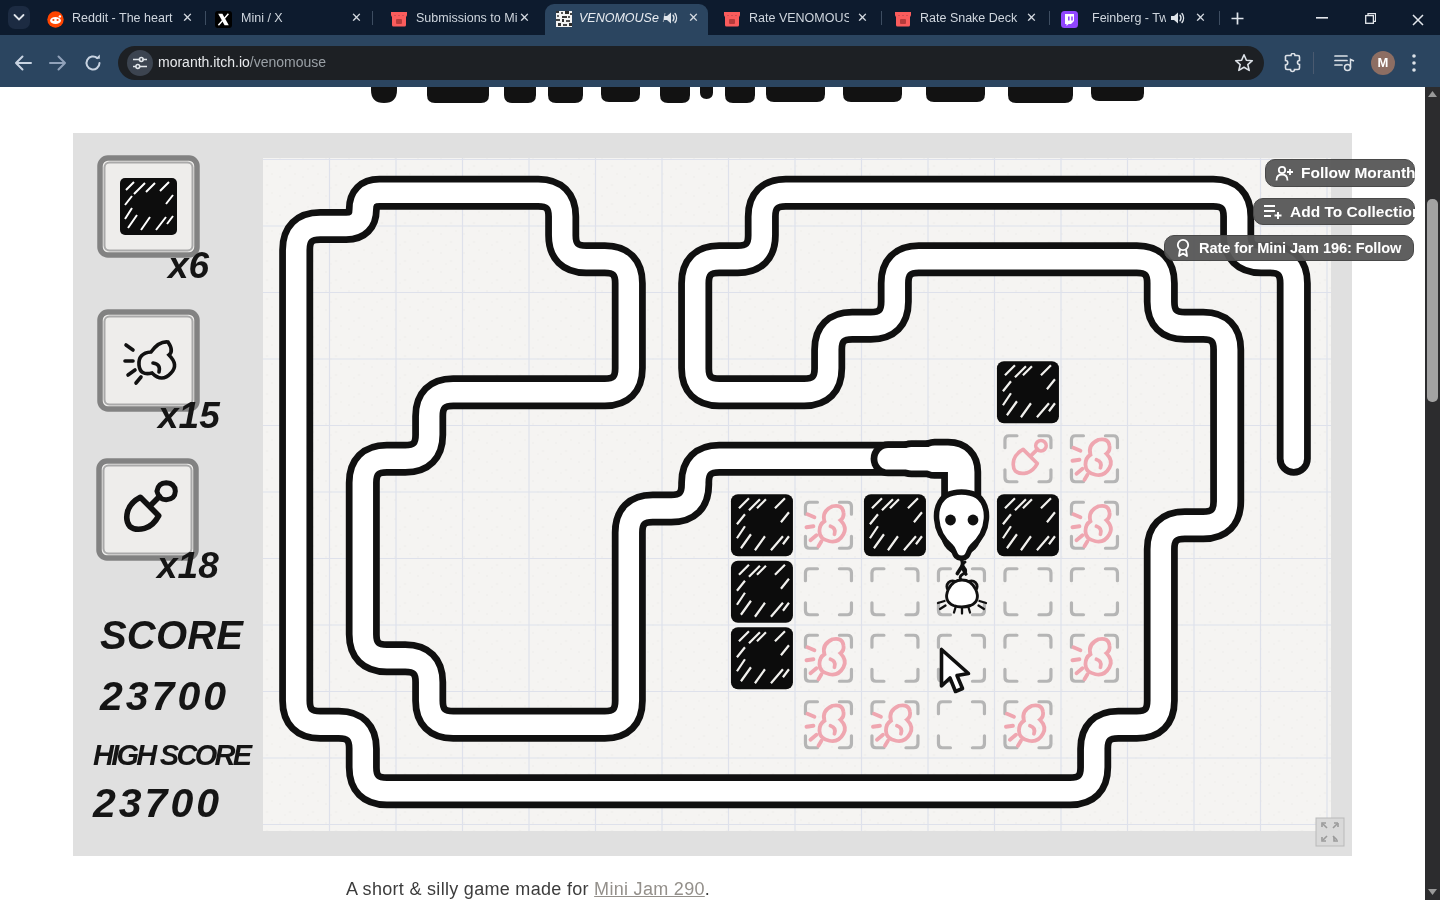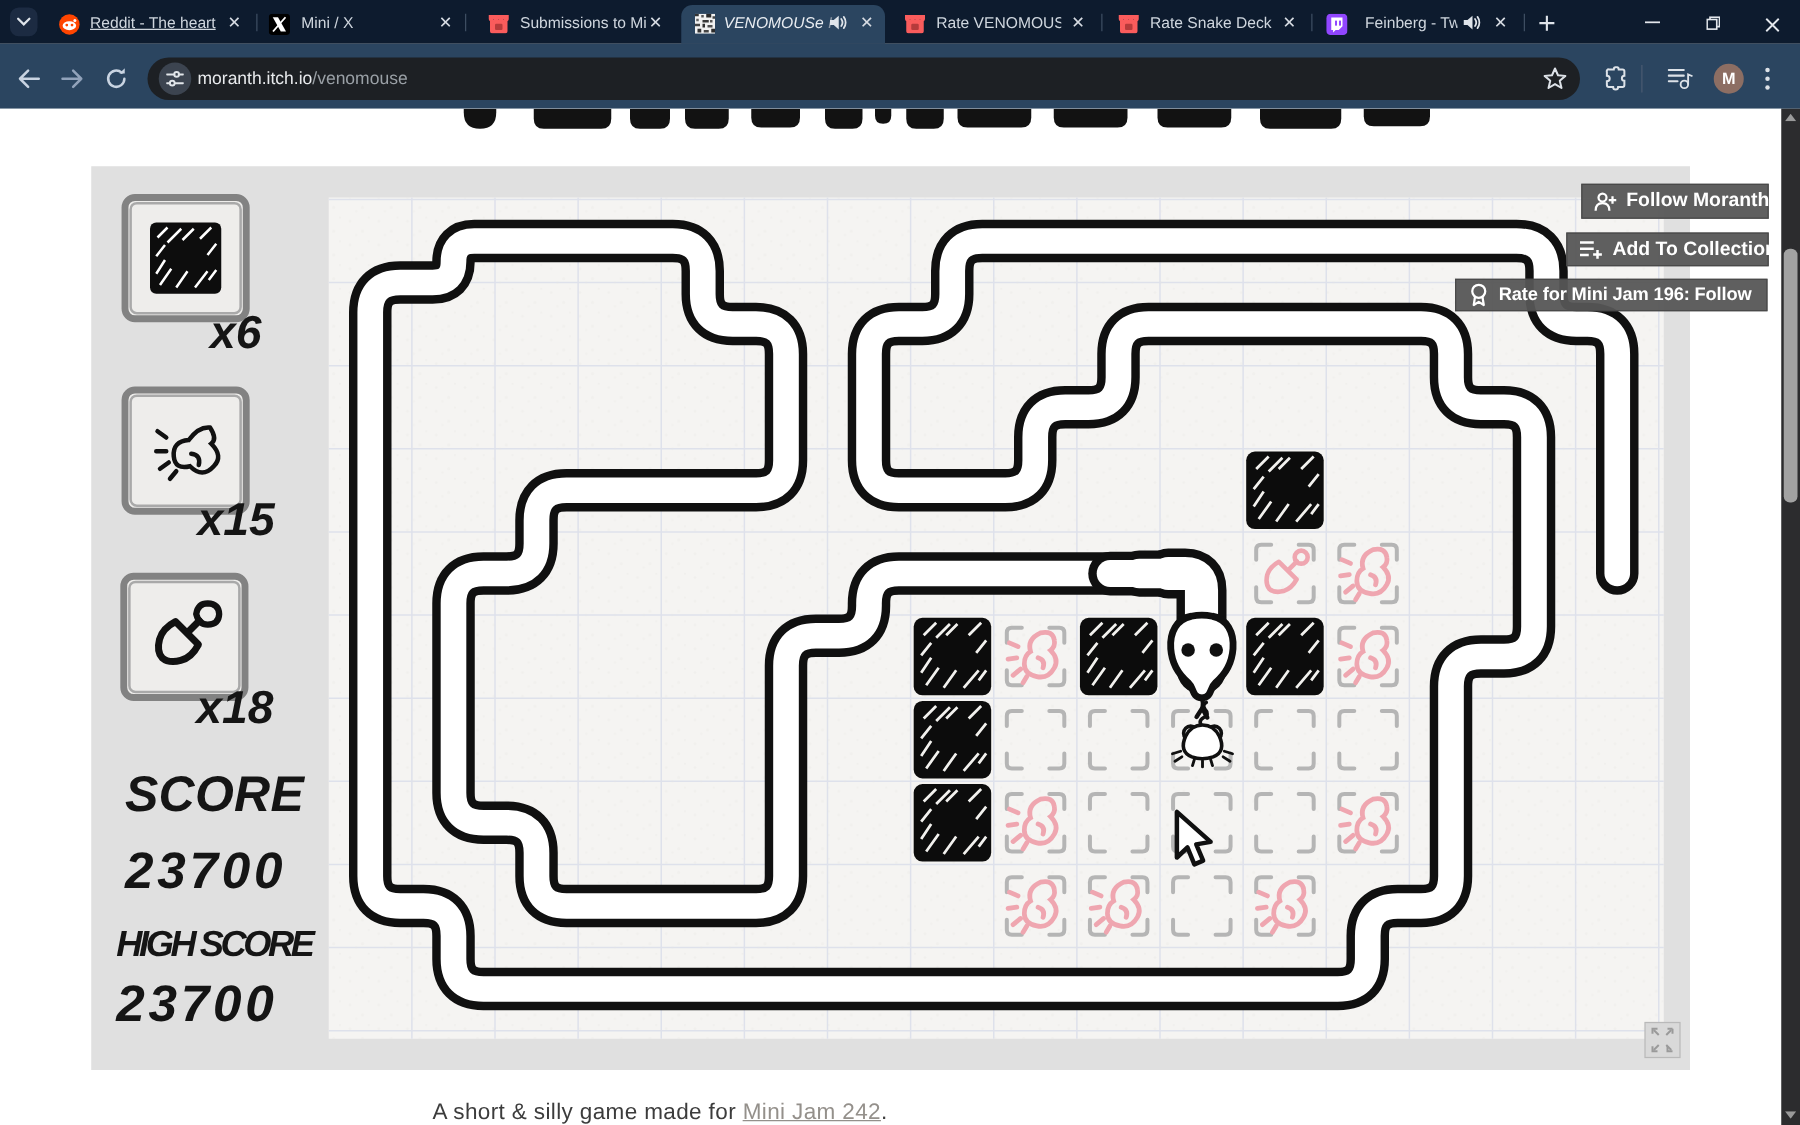--- a/index.html
+++ b/index.html
@@ -8,21 +8,21 @@
 #tabstrip{left:0;top:0;width:1440px;height:35px;background:#0d1b2e;}
 #toolbar{left:0;top:35px;width:1440px;height:52px;background:#2b4560;}
 .tab{position:absolute;top:0;height:35px;display:flex;align-items:center;color:#cfd6de;font-size:12.5px;white-space:nowrap;}
 .tabdiv{position:absolute;top:11px;width:1px;height:14px;background:#3d4d61;}
 #activetab{position:absolute;left:545px;top:4px;width:163px;height:31px;background:#2b4560;border-radius:9px 9px 0 0;}
 .tclose{color:#d6dbe2;font-size:13px;}
 #urlpill{position:absolute;left:118px;top:46px;width:1146px;height:34px;border-radius:17px;background:#1d2024;display:flex;align-items:center;}
 
 #page{left:0;top:87px;width:1425px;height:813px;background:#ffffff;}
 #gamebg{left:73px;top:133px;width:1279px;height:723px;background:#e0e0e0;}
-.ovbtn{position:absolute;background:rgba(86,86,86,0.95);border:1px solid #494949;box-sizing:border-box;color:#fff;font-weight:bold;font-size:15.5px;border-radius:0;display:flex;align-items:center;white-space:nowrap;}
+.ovbtn{position:absolute;background:rgba(86,86,86,0.95);border:1px solid #494949;box-sizing:border-box;color:#fff;font-weight:bold;font-size:15.5px;border-radius:10px;display:flex;align-items:center;white-space:nowrap;margin-top:12px;}
 #foot{left:346px;top:879px;width:800px;font-size:18px;letter-spacing:0.3px;color:#3c3c3c;}
 #foot a{color:#94908b;}
 
 #sbtrack{left:1425px;top:87px;width:15px;height:813px;background:#2c2c2e;}
 #sbthumb{left:1427px;top:199px;width:11px;height:203px;background:#a2a2a2;border-radius:5px;}
 </style></head>
 <body>
 <div id="tabstrip" class="abs"></div>
 <div id="toolbar" class="abs"></div>
 
@@ -33,21 +33,21 @@
 
 <div id="activetab"></div>
 
 <svg class="abs" style="left:47px;top:11px;" width="17" height="17" viewBox="0 0 17 17">
     <circle cx="8.5" cy="8.5" r="8.2" fill="#ff4500"></circle>
     <ellipse cx="8.5" cy="9.5" rx="5.4" ry="3.6" fill="#fff"></ellipse>
     <circle cx="6.4" cy="9" r="1.1" fill="#ff4500"></circle>
     <circle cx="10.6" cy="9" r="1.1" fill="#ff4500"></circle>
     <circle cx="12.9" cy="5.4" r="1.2" fill="#fff"></circle>
   </svg>
-<div class="tab" style="left:72px;text-decoration:underline;">Reddit - The heart</div>
+<div class="tab" style="left:72px;">Reddit - The heart</div>
 <div class="tab tclose" style="left:182px;">✕</div>
 <div class="tabdiv" style="left:205px;"></div>
 
 <svg class="abs" style="left:215px;top:11px;" width="17" height="17" viewBox="0 0 17 17">
     <rect width="17" height="17" rx="3" fill="#000"></rect>
     <path d="M3.2 2.8 L7.4 2.8 L13.8 14.2 L9.6 14.2 Z" fill="#fff"></path>
     <path d="M3.4 14.2 L7.6 9.4 M9.3 7.4 L13.4 2.8" stroke="#fff" stroke-width="1.5"></path>
   </svg>
 <div class="tab" style="left:241px;">Mini / X</div>
 <div class="tab tclose" style="left:351px;">✕</div>
@@ -371,13 +371,13 @@
     <span style="font-size:14.6px;letter-spacing:-0.1px">Rate for Mini Jam 196: Follow</span>
   </div>
 <div id="sbtrack" class="abs"></div>
 <svg class="abs" style="left:1428px;top:91px;" width="9" height="6" viewBox="0 0 9 6">
     <path d="M4.5 0 L9 6 H0 z" fill="#9a9a9a"></path>
   </svg>
 <svg class="abs" style="left:1428px;top:889px;" width="9" height="6" viewBox="0 0 9 6">
     <path d="M4.5 6 L9 0 H0 z" fill="#9a9a9a"></path>
   </svg>
 <div id="sbthumb" class="abs"></div>
-<div id="foot" class="abs">A short &amp; silly game made for <a href="#">Mini Jam 242</a>.</div>
+<div id="foot" class="abs">A short &amp; silly game made for <a href="#">Mini Jam 290</a>.</div>
 
 </body></html>

